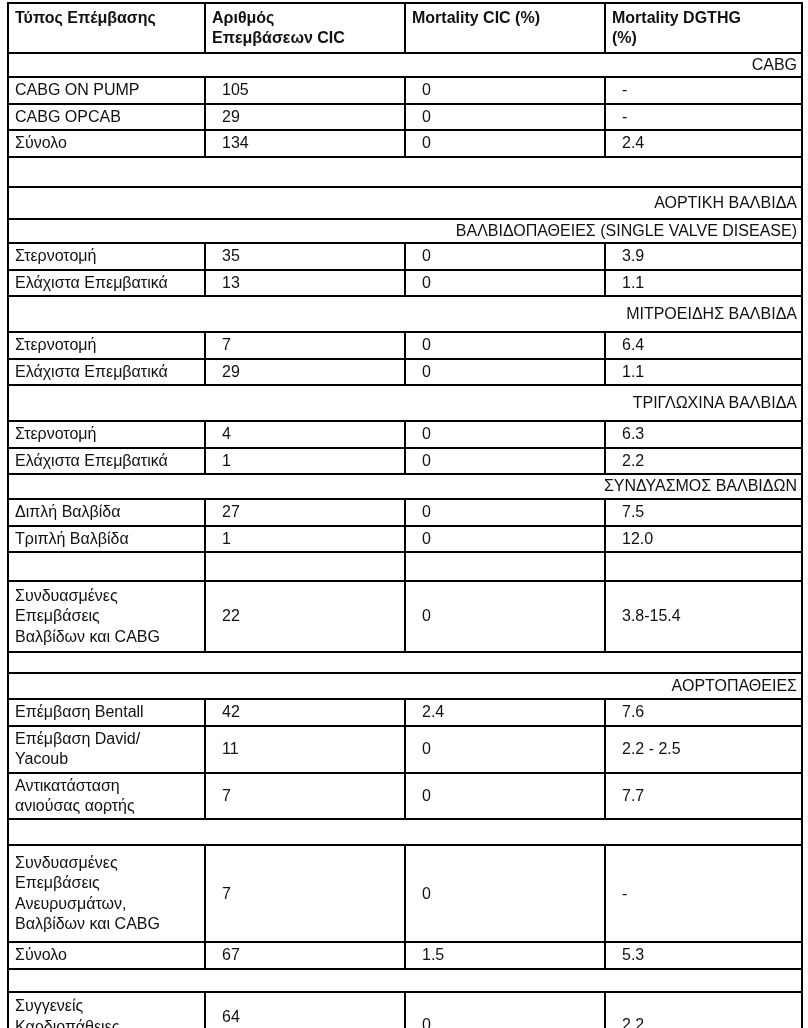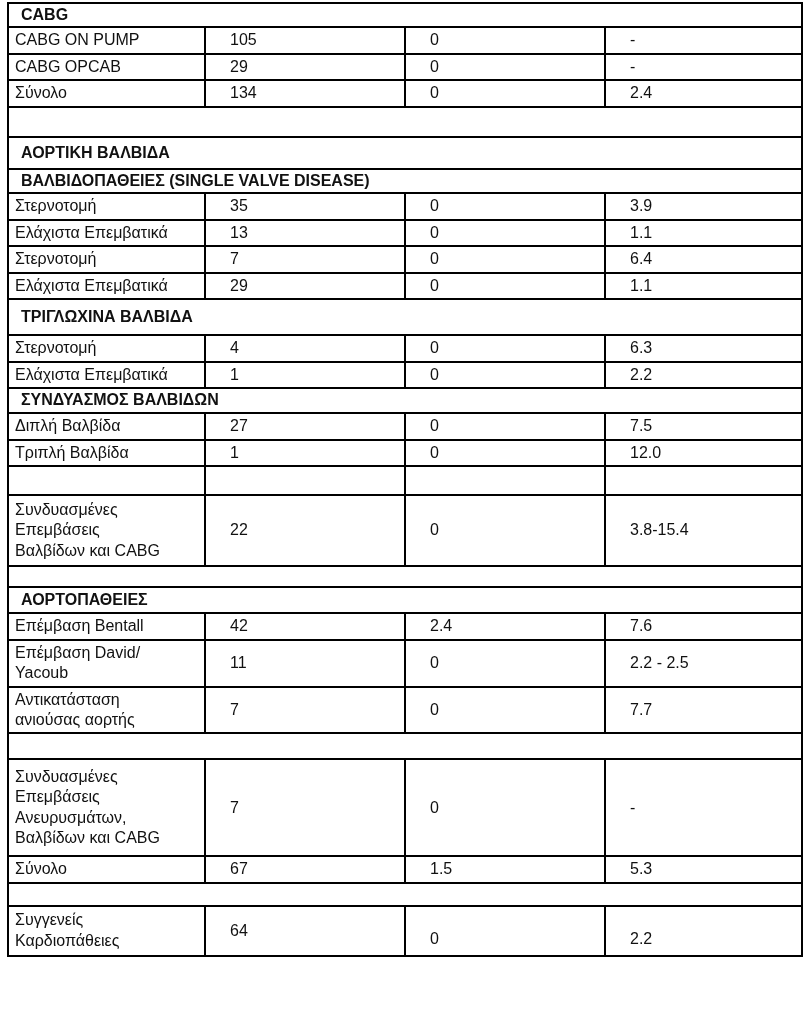--- a/index.html
+++ b/index.html
@@ -34,47 +34,55 @@
   }
   
   tr.head td {
     font-weight: 700;
     vertical-align: top;
     padding-top: 4px;
     white-space: pre-line;
   }
   
   td.section {
-    text-align: left;
-    font-weight: 700;
-    padding: 1px 12px;
+    text-align: right;
+    font-weight: 400;
+    padding: 1px 4px;
   }
   
   td.label { white-space: pre-line; margin-left: 36px; }
   td.bold  { font-weight: 400; }
   
-  td.num { padding-left: 24px; }
+  td.num { padding-left: 16px; }
   
   tr.lastrow td.vbottom { vertical-align: bottom; padding-bottom: 5px; }
   
   tr.spacer td { padding: 0; }
 </style>
 </head>
 <body>
 
 <div class="page">
   <table class="mortality">
     <colgroup>
       <col style="width:197px">
         <col style="width:200px">
         <col style="width:200px">
         <col style="width:197px">
     </colgroup>
 
     <tbody>
+        <tr class="head" style="height:50px">
+      <td>Τύπος Επέμβασης</td>
+      <td>Αριθμός
+Επεμβάσεων CIC</td>
+      <td>Mortality CIC (%)</td>
+      <td>Mortality DGTHG
+(%)</td>
+    </tr>
 
     <tr style="height:24px">
       <td class="section" colspan="4">CABG</td>
     </tr>
     <tr style="height:25px">
       <td class="label">CABG ON PUMP</td>
       <td class="num">105</td>
       <td class="num">0</td>
       <td class="num">-</td>
     </tr>
@@ -104,20 +112,23 @@
       <td class="label">Στερνοτομή</td>
       <td class="num">35</td>
       <td class="num">0</td>
       <td class="num">3.9</td>
     </tr>
     <tr style="height:25px">
       <td class="label">Ελάχιστα Επεμβατικά</td>
       <td class="num">13</td>
       <td class="num">0</td>
       <td class="num">1.1</td>
+    </tr>
+    <tr style="height:36px">
+      <td class="section" colspan="4">ΜΙΤΡΟΕΙΔΗΣ ΒΑΛΒΙΔΑ</td>
     </tr>
     <tr style="height:26px">
       <td class="label">Στερνοτομή</td>
       <td class="num">7</td>
       <td class="num">0</td>
       <td class="num">6.4</td>
     </tr>
     <tr style="height:26px">
       <td class="label">Ελάχιστα Επεμβατικά</td>
       <td class="num">29</td>

